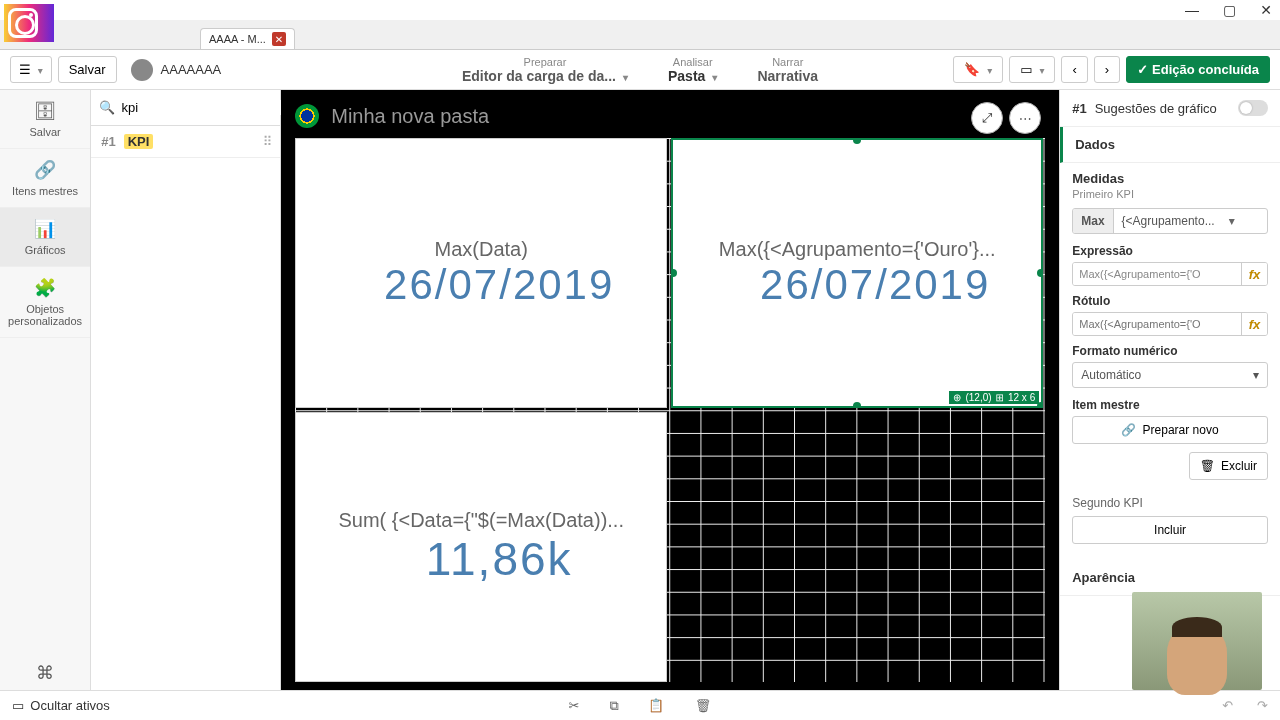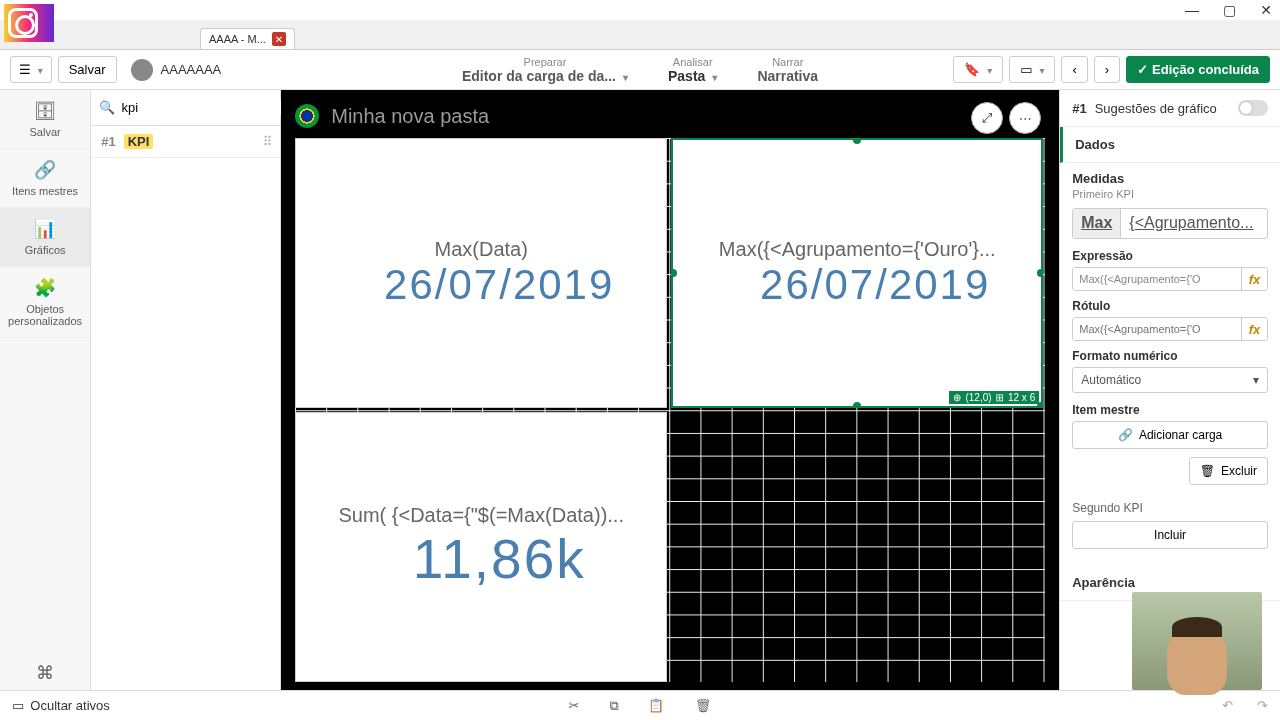--- a/index.html
+++ b/index.html
@@ -55,21 +55,21 @@
 .prop { width: 230px; border-left: 1px solid #ddd; display: flex; flex-direction: column; overflow-y: auto; }
 .prop-head { padding: 10px 12px; display: flex; align-items: center; gap: 8px; border-bottom: 1px solid #eee; font-size: 13px;}
 .toggle { width: 30px; height: 16px; background: #ddd; border-radius: 8px; position: relative; margin-left: auto; }
 .toggle::after { content: ""; width: 12px; height: 12px; background: #fff; border-radius: 50%; position: absolute; top: 2px; left: 2px; box-shadow: 0 0 2px rgba(0,0,0,.3); }
 .accordion { padding: 10px 12px; border-bottom: 1px solid #eee; font-size: 13px; font-weight: 600; cursor: pointer; display:flex; justify-content:space-between; align-items:center;}
 .accordion.open { border-left: 3px solid #0a854b; }
 .prop-body { padding: 8px 12px; font-size: 12px; color: #555; }
 .prop-body h4 { font-size: 13px; color: #333; margin-bottom: 2px; }
 .prop-sub { color: #888; font-size: 11px; margin-bottom: 8px; }
 .seg { display: flex; border: 1px solid #ccc; border-radius: 3px; overflow: hidden; margin-bottom: 10px; }
-.seg > div { padding: 5px 8px; font-size: 16px; text-decoration: underline; }
+.seg > div { padding: 5px 8px; font-size: 12px; }
 .seg > div:first-child { background: #eee; border-right: 1px solid #ccc; font-weight: 600; }
 .seg > div:last-child { flex: 1; color: #666; white-space:nowrap; overflow:hidden; text-overflow:ellipsis;}
 .seg .chev { padding: 5px 6px; color: #888; }
 .field-label { font-weight: 600; font-size: 12px; color: #333; margin: 6px 0 4px; }
 .input-fx { display: flex; border: 1px solid #ccc; border-radius: 3px; overflow: hidden; margin-bottom: 8px; }
 .input-fx input { border: none; outline: none; padding: 5px 6px; font-size: 11px; flex: 1; color: #888;}
 .fx { background: #fff; border-left: 1px solid #ccc; width: 26px; display: flex; align-items: center; justify-content: center; font-style: italic; font-weight: bold; color: #c08a00; font-size:13px;}
 .select { border: 1px solid #ccc; border-radius: 3px; padding: 5px 8px; display: flex; justify-content: space-between; font-size: 12px; margin-bottom: 10px; background:#fff;}
 .prop-btn { border: 1px solid #ccc; background: #fff; border-radius: 3px; padding: 6px 10px; font-size: 12px; display: flex; align-items: center; justify-content: center; gap: 6px; width: 100%; margin-bottom: 8px; cursor:pointer;}
 .prop-btn.danger { width: auto; float: right; }
@@ -201,21 +201,21 @@
         <div class="kpi-value">26/07/2019</div>
         <div class="pos-badge">
            <span>⊕</span>
             <span>(12,0)</span>
             <span>⊞</span>
             <span>12 x 6</span>
         </div>
       </div>
       <div class="kpi" style="left:0;top:274px;width:372px;height:270px;">
         <div class="kpi-title">Sum( {&lt;Data={"$(=Max(Data))...</div>
-        <div class="kpi-value" style="font-size:55px;">11,86k</div>
+        <div class="kpi-value" style="font-size:46px;">11,86k</div>
       </div>
     </div>
   </div>
 
   <div class="prop">
     <div class="prop-head">
       <b>#1</b>
       <span>Sugestões de gráfico</span>
       <div class="toggle"></div>
     </div>
@@ -241,21 +241,21 @@
         <div class="fx">fx</div>
       </div>
       <div class="field-label">Formato numérico</div>
       <div class="select">
         <span>Automático</span>
           <span>▾</span>
       </div>
       <div class="field-label">Item mestre</div>
       <button class="prop-btn">
           <span>🔗</span>
-          <span>Adicionar carga</span>
+          <span>Preparar novo</span>
         </button>
       <div style="text-align:right;">
         <button class="prop-btn danger">
             <span>🗑</span>
             <span>Excluir</span>
           </button>
       </div>
       <div style="clear:both;height:8px;"></div>
       <div style="color:#666;font-size:12px;margin-bottom:6px;">Segundo KPI</div>
       <button class="prop-btn">Incluir</button>

